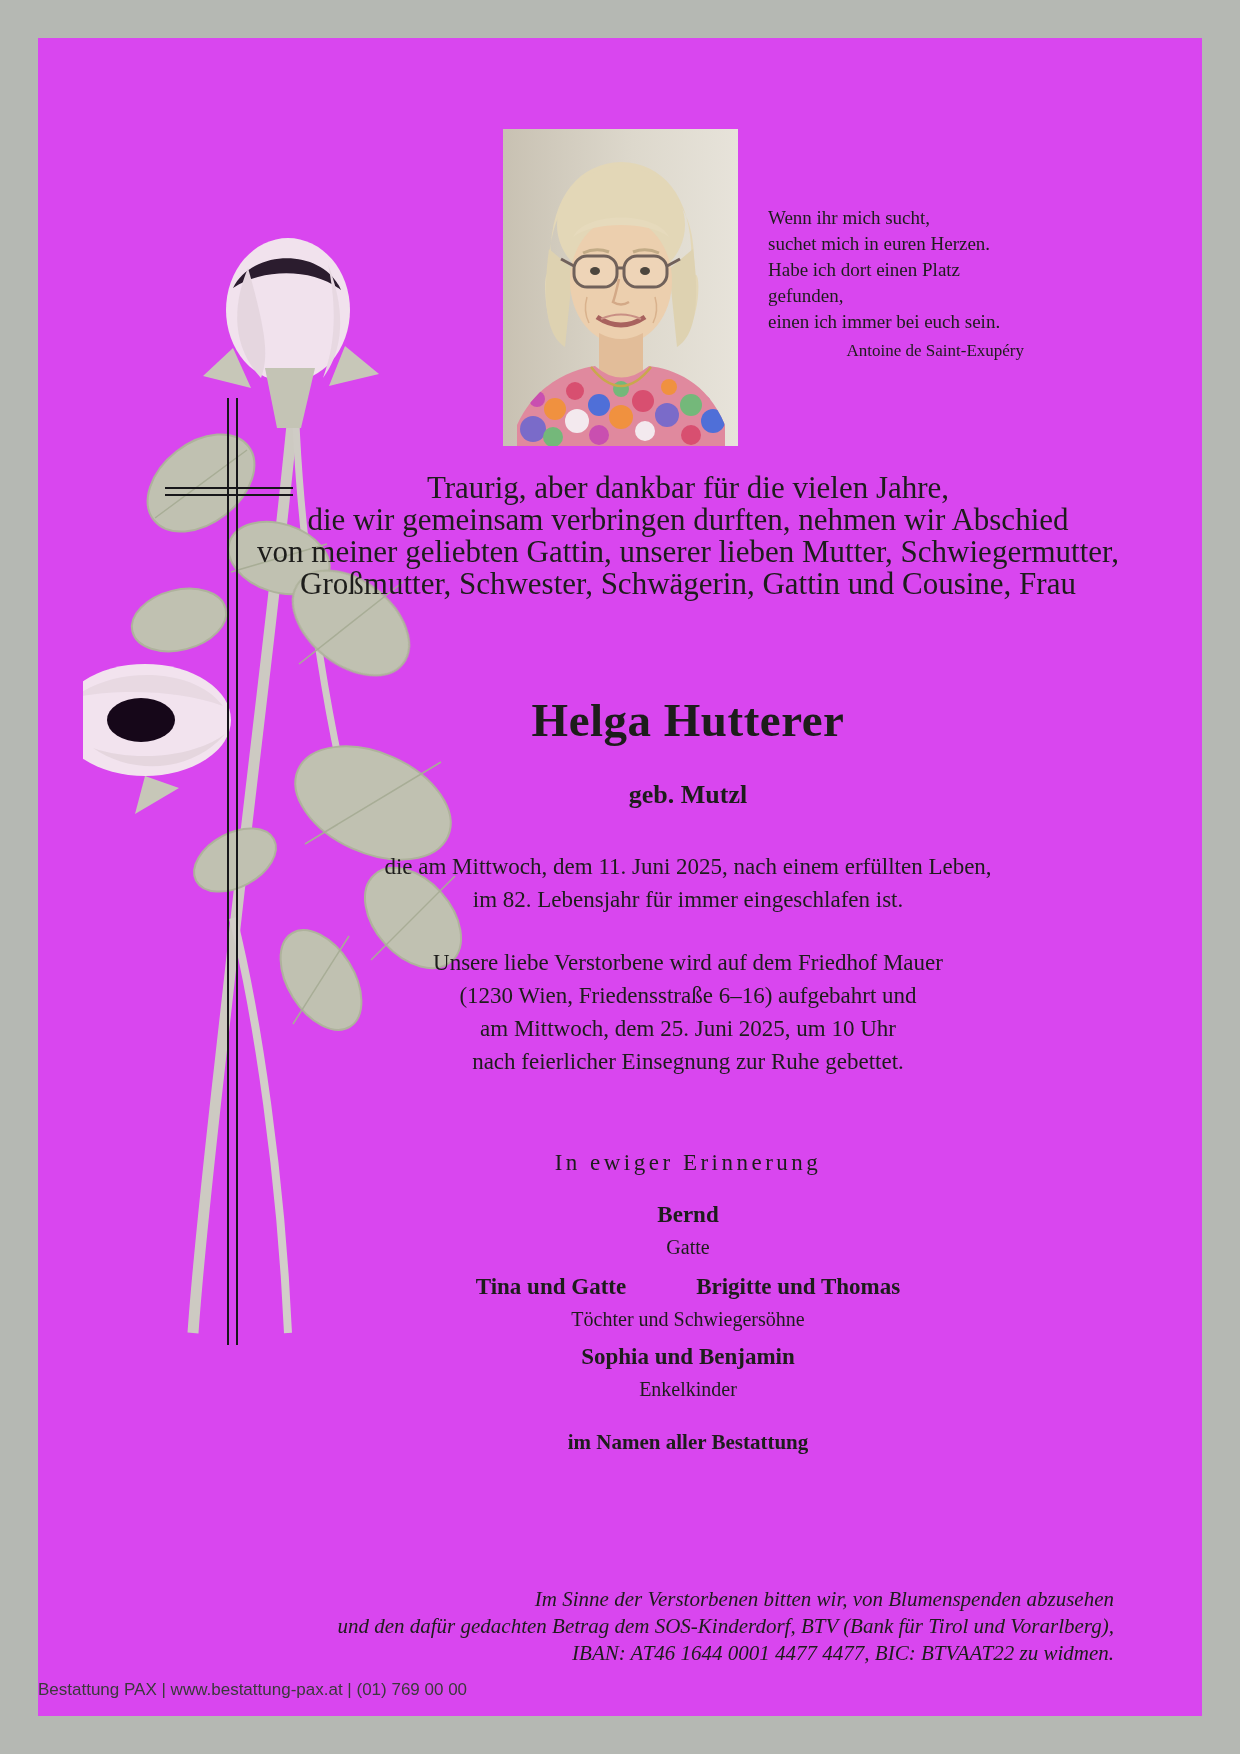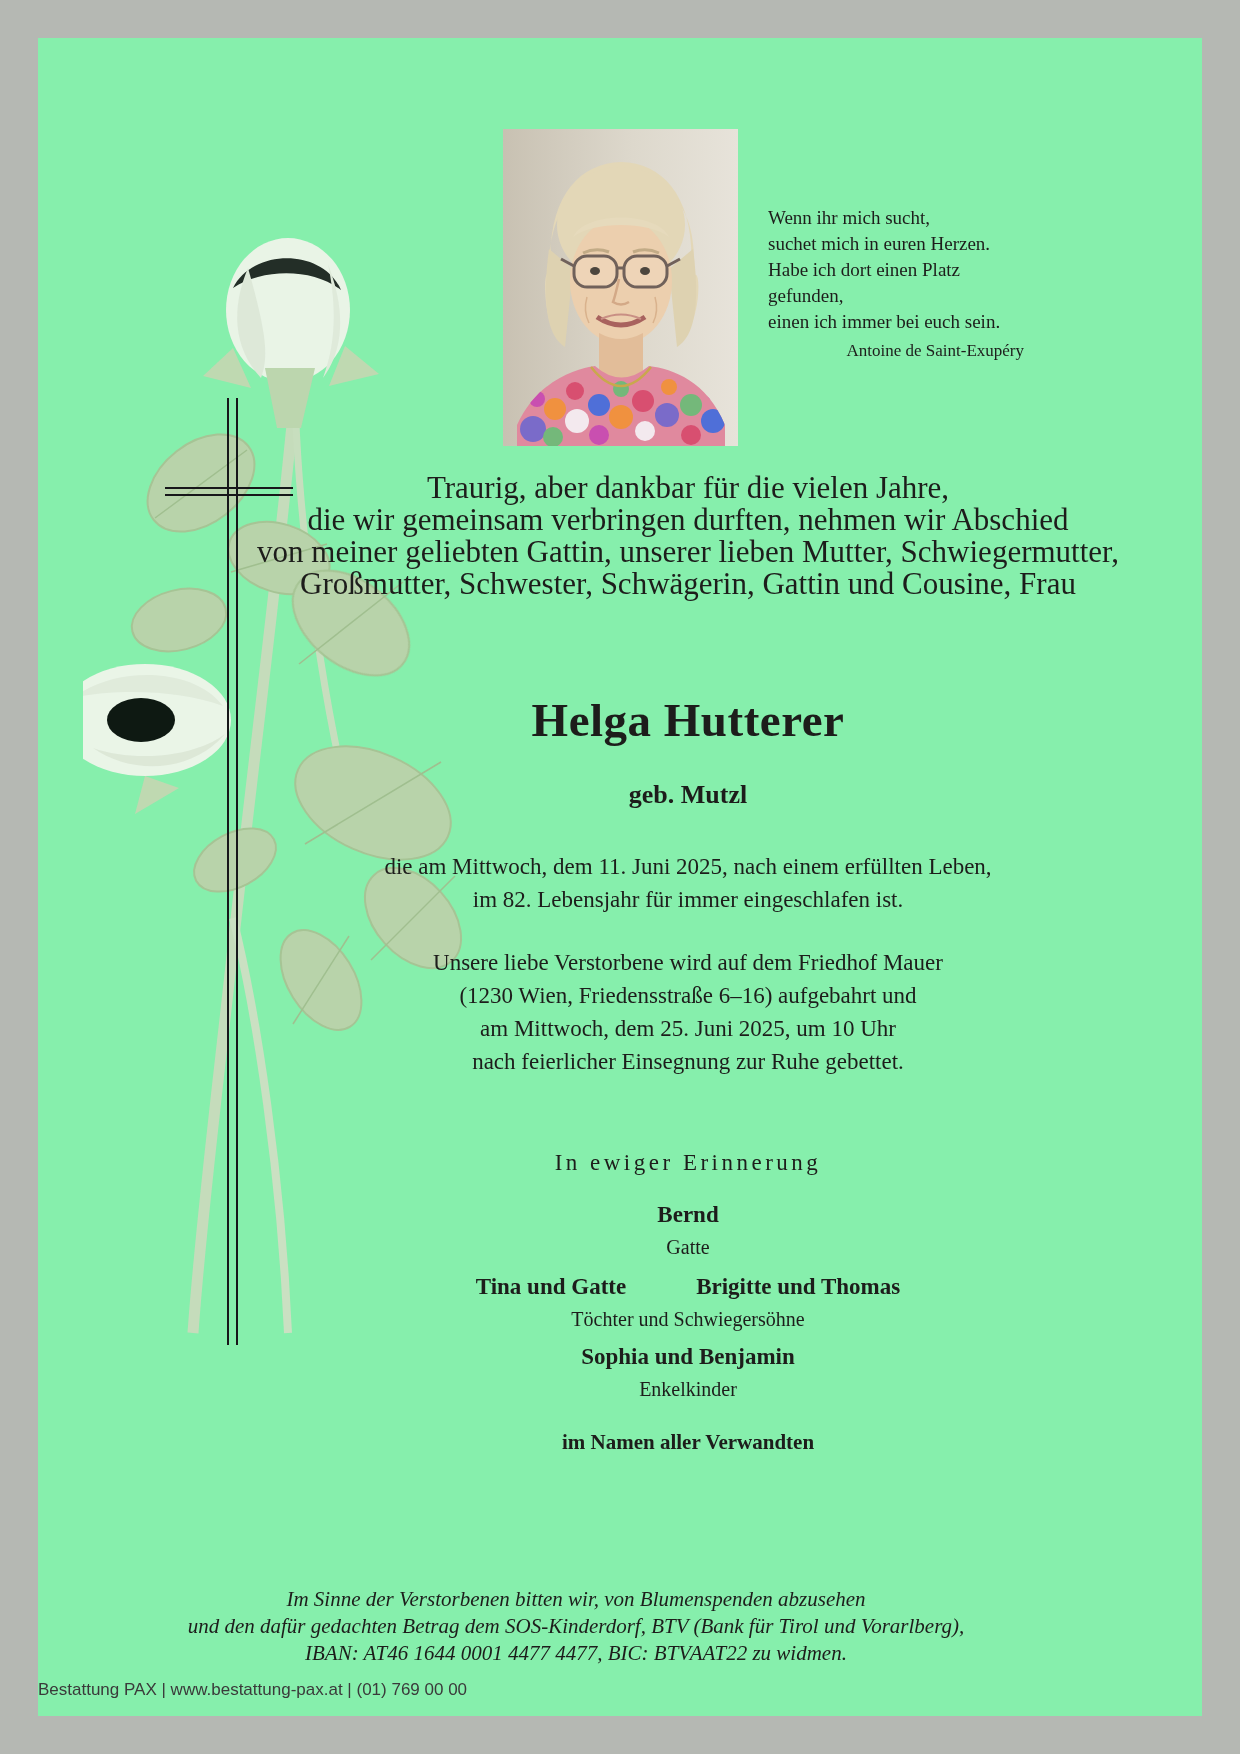--- a/index.html
+++ b/index.html
@@ -8,21 +8,21 @@
     width:1240px;height:1754px;
     background:#b5b8b3;
     font-family:"Liberation Serif", serif;
     color:#1d1d1b;
     overflow:hidden;
   }
   .paper{
     position:absolute;
     left:38px;top:38px;
     width:1164px;height:1678px;
-    background:#86efac;
+    background:#d946ef;
   }
   
   .rose-art{
     position:absolute;
     left:45px;top:190px;
     width:380px;height:1115px;
   }
   
   .cross{position:absolute;left:0;top:0;width:100%;height:100%;pointer-events:none;}
   .cross .v1,.cross .v2{position:absolute;width:1.5px;background:#17171a;top:360px;height:947px;}
@@ -68,21 +68,21 @@
   .mourner2-n{top:1236px;}
   .mourner2-n .pair{display:inline-block;}
   .mourner2-n .gap{display:inline-block;width:70px;}
   .mourner2-r{top:1270px;}
   .mourner3-n{top:1306px;}
   .mourner3-r{top:1340px;}
   .closing{top:1392px;font-size:21px;font-weight:bold;}
   
   .donation{
     position:absolute;left:0;top:1548px;width:1076px;
-    text-align:center;
+    text-align:right;
     font-style:italic;
     font-size:21px;line-height:27px;
   }
   .funeral-home{
     position:absolute;left:0;top:1642px;width:1164px;
     text-align:left;
     font-family:"Liberation Sans", sans-serif;
     font-size:17px;color:#3a3a3a;
   }
 </style>
@@ -252,21 +252,21 @@
     <div class="blk m-rel mourner1-r">Gatte</div>
 
     <div class="blk m-name mourner2-n">
       <span class="pair">Tina und Gatte</span><span class="gap"></span><span class="pair">Brigitte und Thomas</span>
     </div>
     <div class="blk m-rel mourner2-r">Töchter und Schwiegersöhne</div>
 
     <div class="blk m-name mourner3-n">Sophia und Benjamin</div>
     <div class="blk m-rel mourner3-r">Enkelkinder</div>
 
-    <div class="blk closing">im Namen aller Verwandten</div>
+    <div class="blk closing">im Namen aller Bestattung</div>
 
     <div class="donation">
       <div>Im Sinne der Verstorbenen bitten wir, von Blumenspenden abzusehen</div>
       <div>und den dafür gedachten Betrag dem SOS-Kinderdorf, BTV (Bank für Tirol und Vorarlberg),</div>
       <div>IBAN: AT46 1644 0001 4477 4477, BIC: BTVAAT22 zu widmen.</div>
     </div>
 
     <div class="funeral-home">Bestattung PAX | www.bestattung-pax.at | (01) 769 00 00</div>
 
   </div>

